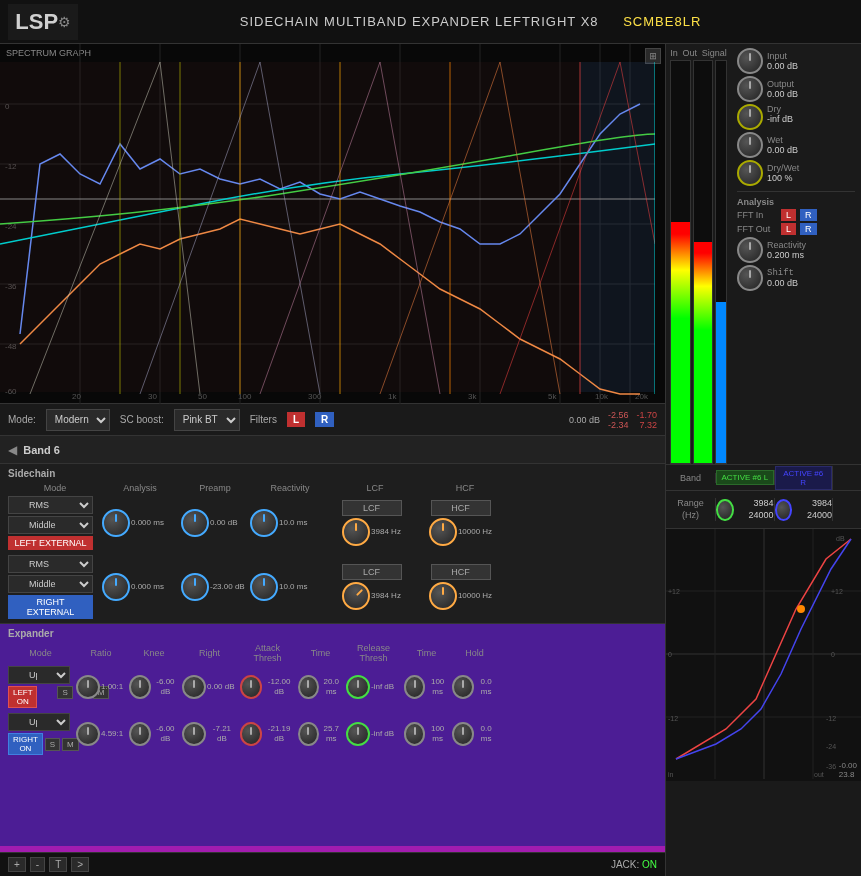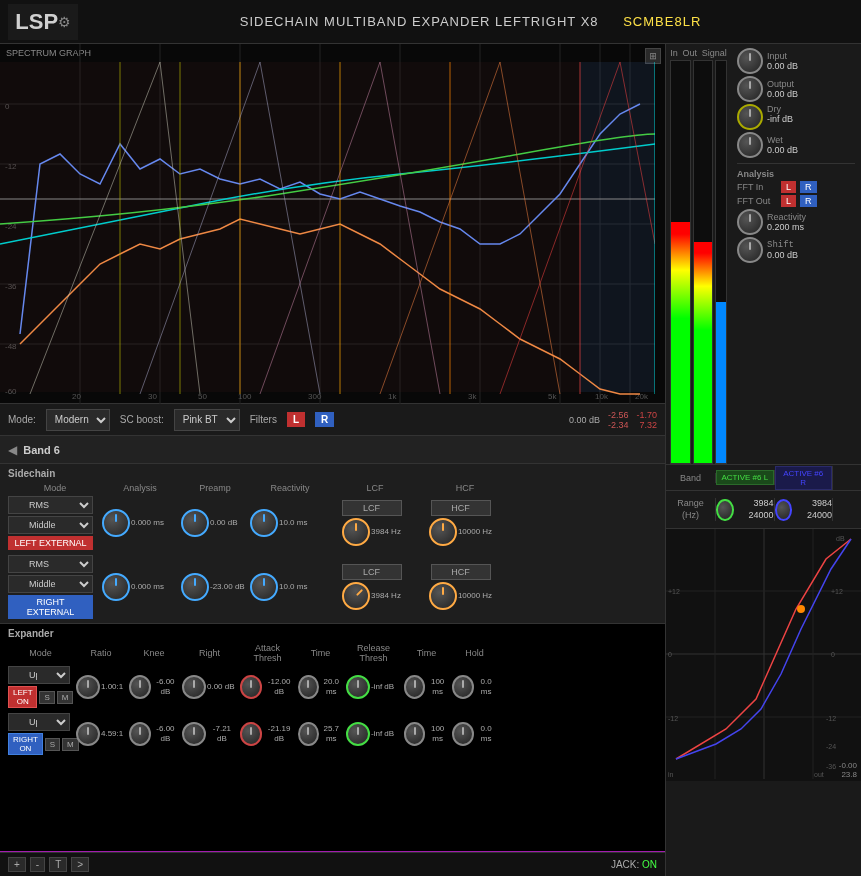--- a/index.html
+++ b/index.html
@@ -254,23 +254,23 @@
       color: #aaa;
       font-size: 9px;
       padding: 2px 10px;
       cursor: pointer;
       width: 60px;
       text-align: center;
     }
 
     
     .expander-section {
-      background: #000000;
+      background: #4c1d95;
       padding: 4px 8px;
-      border-bottom: 1px solid #a21caf;
+      border-bottom: 6px solid #a21caf;
       flex: 1;
     }
     .led-btn {
       background: #333;
       border: 1px solid #555;
       color: #aaa;
       font-size: 8px;
       padding: 1px 4px;
       cursor: pointer;
     }
@@ -587,21 +587,21 @@
           <div style="width:55px; text-align:center; font-size:9px; color:#888;">Attack<br>Thresh</div>
           <div style="width:45px; text-align:center; font-size:9px; color:#888;">Time</div>
           <div style="width:55px; text-align:center; font-size:9px; color:#888;">Release<br>Thresh</div>
           <div style="width:45px; text-align:center; font-size:9px; color:#888;">Time</div>
           <div style="width:45px; text-align:center; font-size:9px; color:#888;">Hold</div>
         </div>
 
         <div style="display:flex; align-items:center; gap:3px; margin-bottom:5px;">
           <div style="width:65px; display:flex; flex-direction:column; gap:2px;">
             <select class="sc-select" style="width:62px;"><option>Up</option></select>
-            <div style="display:flex; gap:2px; align-items:center;">
+            <div style="display:flex; gap:20px; align-items:flex-start;">
               <button class="led-btn led-on-left">LEFT ON</button>
               <button class="led-btn">S</button>
               <button class="led-btn">M</button>
             </div>
           </div>
           <div class="knob-wrap" style="width:50px;">
             <div class="knob" style="width:24px;height:24px;border-color:#888;"></div>
             <div class="knob-val">1.00:1</div>
           </div>
           <div class="knob-wrap" style="width:50px;">
@@ -744,20 +744,27 @@
           </div>
 
           <div style="display:flex; align-items:center; gap:4px;">
             <div class="knob" style="width:26px;height:26px;border-color:#888;flex-shrink:0;"></div>
             <div>
               <div style="font-size:9px;color:#888;">Wet</div>
               <div style="font-size:9px;color:#ccc;">0.00 dB</div>
             </div>
           </div>
 
+          <div style="display:flex; align-items:center; gap:4px;">
+            <div class="knob" style="width:26px;height:26px;border-color:#aa0;flex-shrink:0;"></div>
+            <div>
+              <div style="font-size:9px;color:#888;">Dry/Wet</div>
+              <div style="font-size:9px;color:#ccc;">100 %</div>
+            </div>
+          </div>
 
           <div style="border-top:1px solid #333; margin:3px 0;"></div>
 
           <div style="font-size:9px;color:#888;font-weight:bold;">Analysis</div>
 
           <div style="display:flex; align-items:center; gap:4px;">
             <span style="font-size:9px;color:#888;width:40px;">FFT In</span>
             <button class="fft-l-btn">L</button>
             <button class="fft-r-btn">R</button>
           </div>
@@ -842,21 +849,21 @@
 
             <path d="M 10,230 L 60,200 L 90,170 L 110,125 L 130,80 L 160,30 L 185,10" fill="none" stroke="#e44" stroke-width="1.5"></path>
 
             <path d="M 10,230 L 50,215 L 75,200 L 95,180 L 115,145 L 135,100 L 165,40 L 185,10" fill="none" stroke="#44e" stroke-width="1.5"></path>
 
             <circle cx="135" cy="80" r="4" fill="#f80" stroke="none"></circle>
 
           </svg>
 
           
-          <div style="position:absolute; bottom:2px; right:4px; font-size:8px; color:#888; text-align:right;">
+          <div style="position:absolute; bottom:2px; right:4px; font-size:8px; color:#888; text-align:left;">
             <span>-0.00</span><br>
             <span>23.8</span>
           </div>
         </div>
 
       </div>
 
     </div>
 
   </div>

